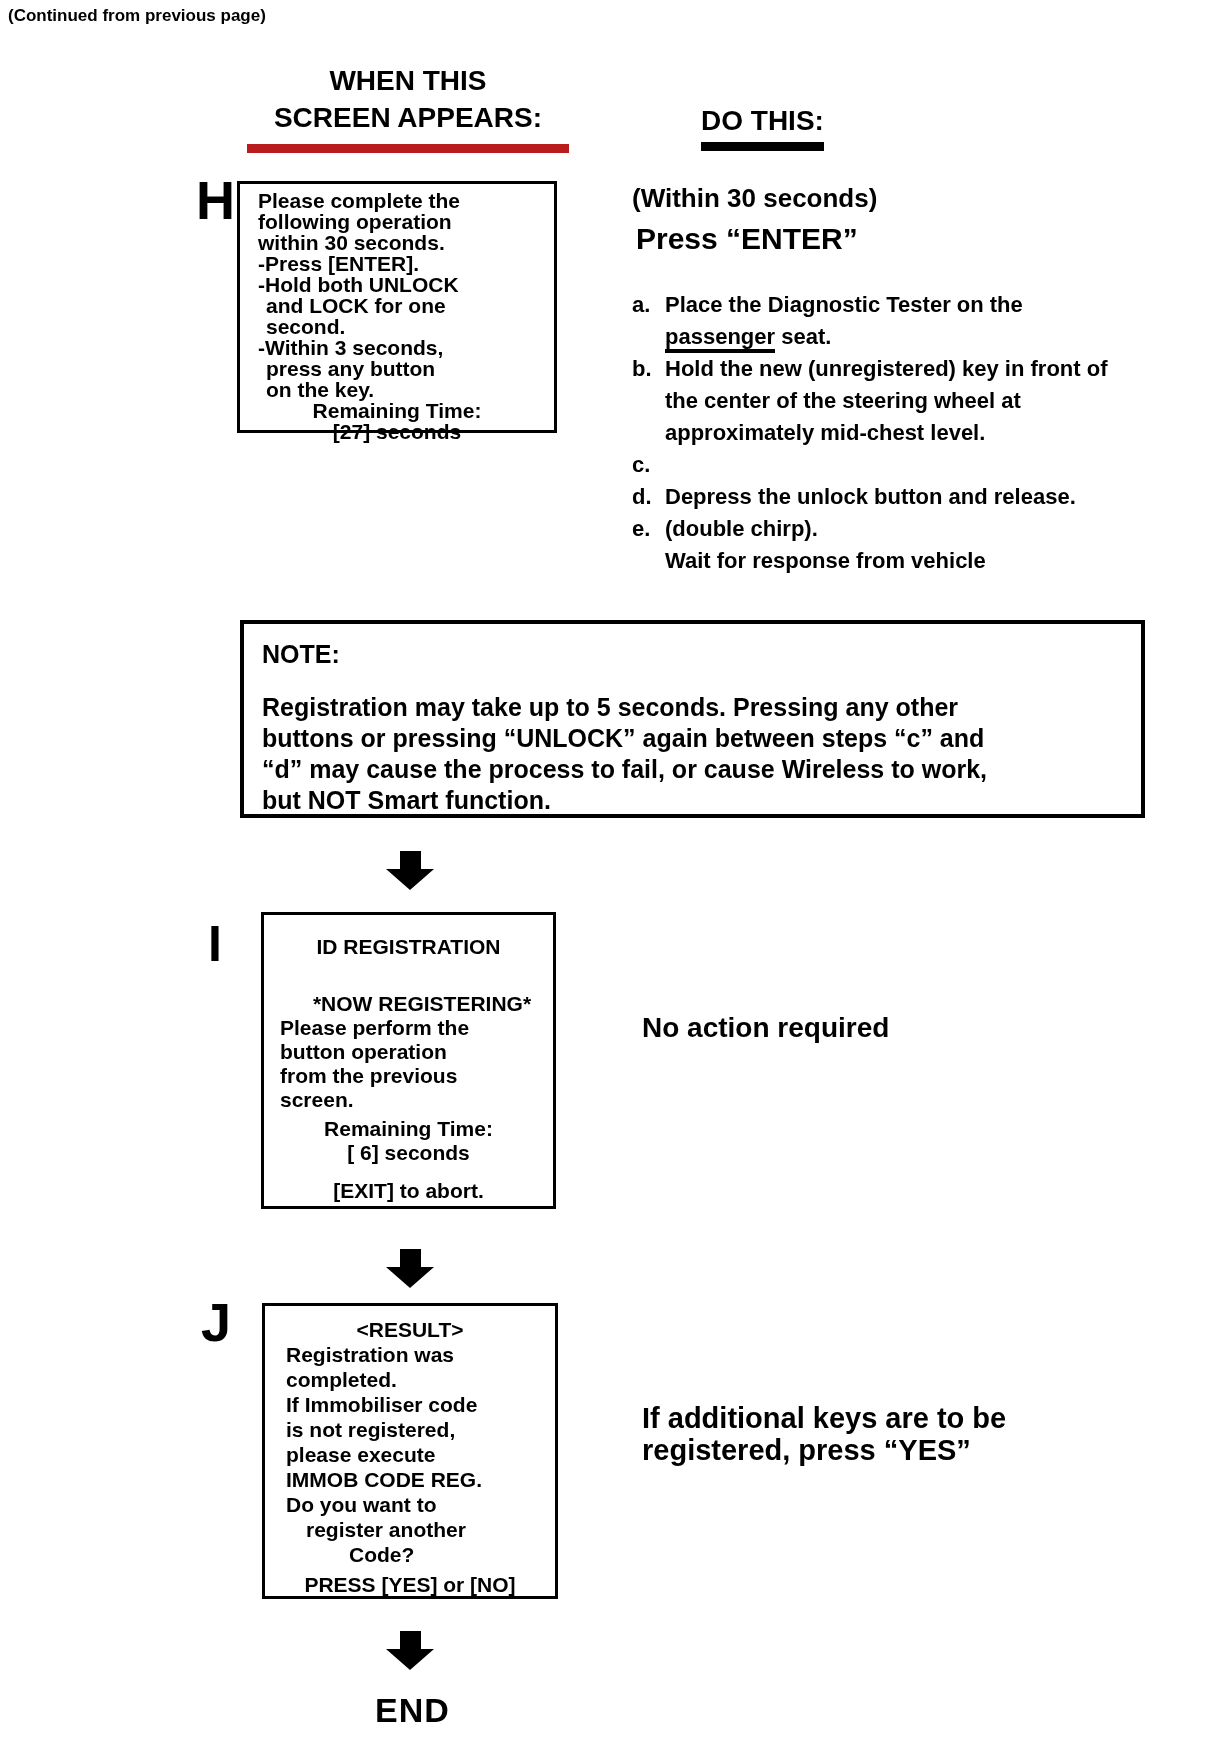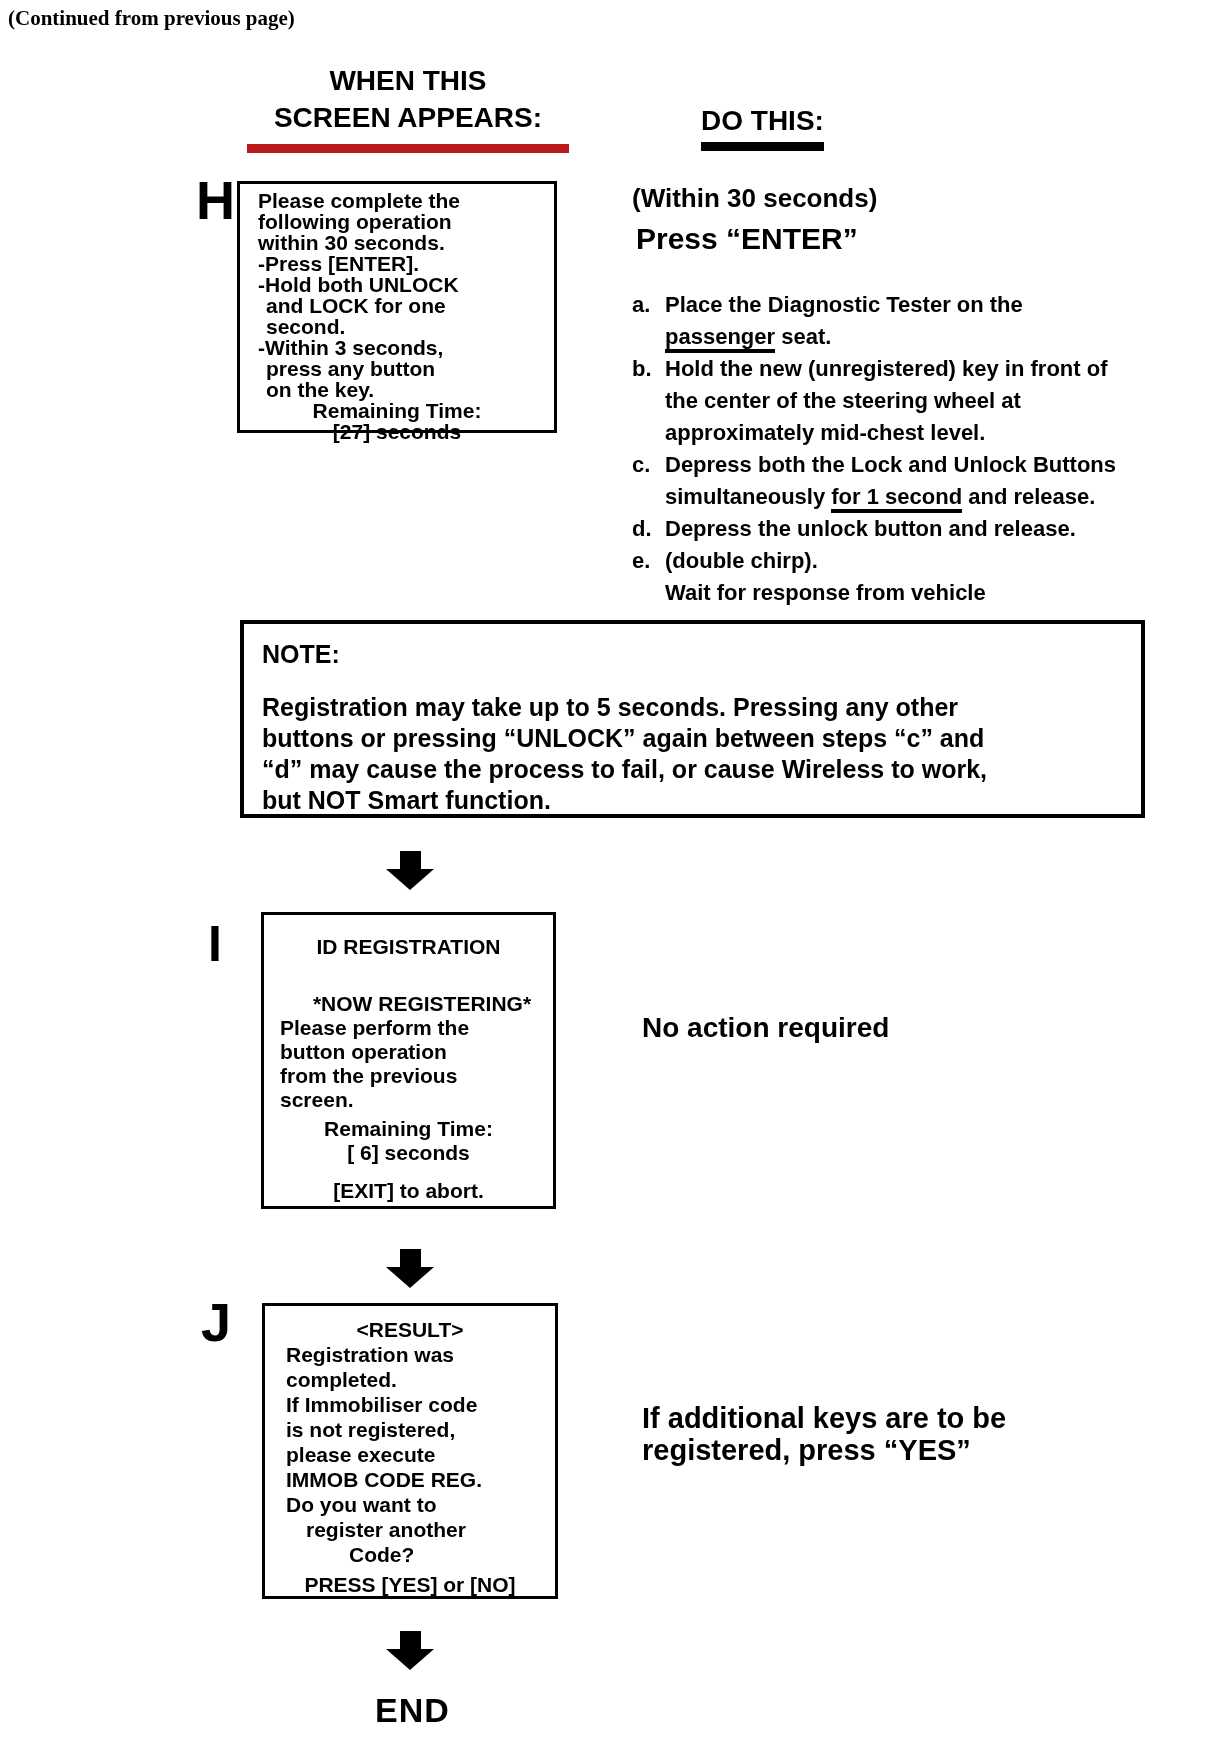--- a/index.html
+++ b/index.html
@@ -6,21 +6,21 @@
   body{
     width:1216px;height:1738px;
     background:#ffffff;color:#000000;
     font-family:"Liberation Sans", sans-serif;
     font-weight:700;
     position:relative;
     -webkit-font-smoothing:antialiased;
   }
   .abs{position:absolute;}
 
-  .continued{left:8px;top:6px;font-size:21px;font-family:Liberation Serif, serif;}
+  .continued{left:8px;top:6px;font-size:17px;}
 
   .hdr-left{
     left:247px;top:62px;width:322px;
     text-align:center;font-size:28px;line-height:37px;
     border-bottom:9px solid #b91c1c;padding-bottom:8px;
   }
   .hdr-right{
     left:701px;top:106px;
     font-size:28px;line-height:30px;
     border-bottom:9px solid #000;padding-bottom:6px;
@@ -118,24 +118,20 @@
   <div class="step">
     <div class="m">b.</div>
     <div>
       <div><span>Hold the new (unregistered) key in front of</span></div>
       <div><span>the center of the steering wheel at</span></div>
       <div><span>approximately mid-chest level.</span></div>
     </div>
   </div>
   <div class="step">
     <div class="m">c.</div>
-    <div>
-      <div><span>Depress both the Lock and Unlock Buttons</span></div>
-      <div><span>simultaneously </span><span class="u">for 1 second</span><span> and release.</span></div>
-    </div>
   </div>
   <div class="step">
     <div class="m">d.</div>
     <div>
       <div><span>Depress the unlock button and release.</span></div>
     </div>
   </div>
   <div class="step">
     <div class="m">e.</div>
     <div>

